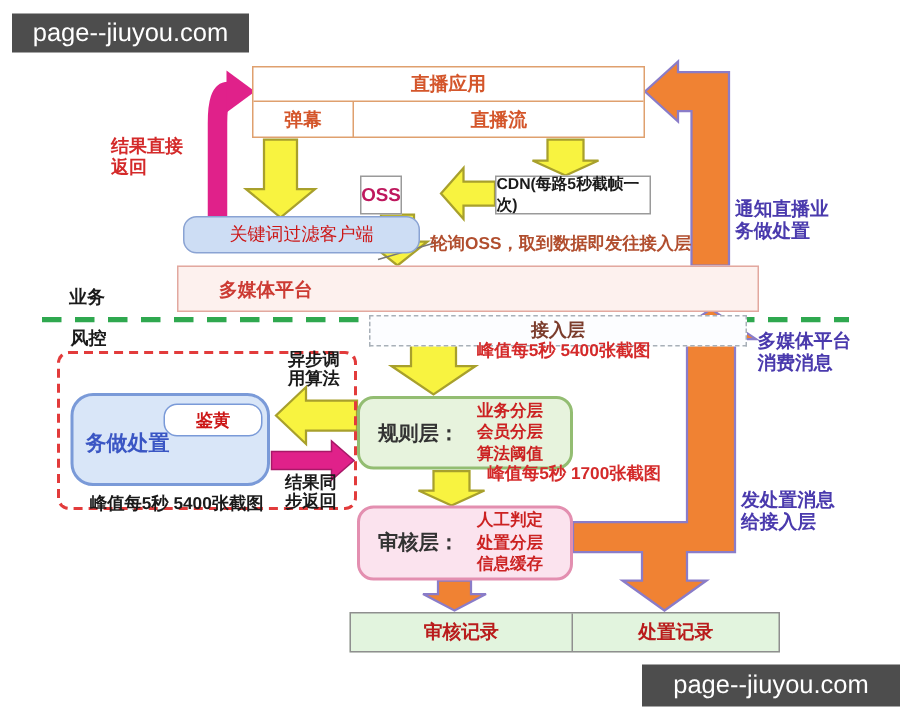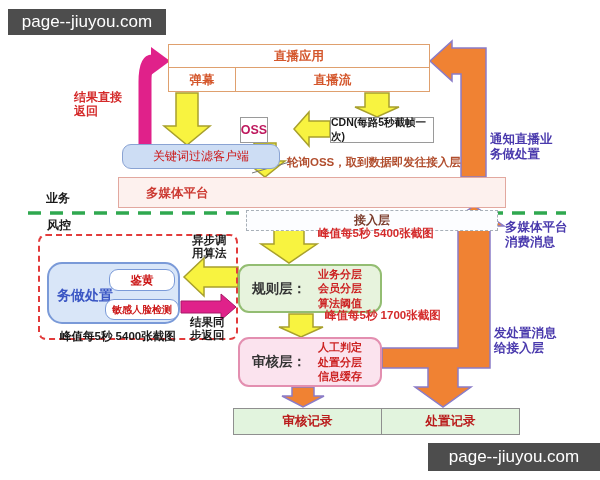--- a/index.html
+++ b/index.html
@@ -101,21 +101,20 @@
   </div>
 
   <div class="abs lbl-black" style="left:46px;top:192px;font-size:12px;">业务</div>
   <div class="abs lbl-black" style="left:47px;top:219px;font-size:12px;">风控</div>
 
   <div class="abs riskbox" style="left:38px;top:234px;width:200px;height:106px;"></div>
 
   <div class="abs imgalgo" style="left:47px;top:262px;width:133px;height:62px;">
     <div class="abs imgalgo-label" style="left:8px;top:23px;">务做处置</div>
     <div class="abs algochip" style="left:60px;top:5px;width:66px;height:22px;font-size:11.5px;">鉴黄</div>
-    <div class="abs algochip" style="left:56px;top:35px;width:74px;height:21px;font-size:10px;">敏感人脸检测</div>
   </div>
 
   <div class="abs layerbox rules" style="left:238px;top:264px;width:144px;height:49px;">
     <span class="layer-title">规则层：</span>
     <span class="layer-list">
       <div>业务分层</div>
       <div>会员分层</div>
       <div>算法阈值</div>
     </span>
   </div>

